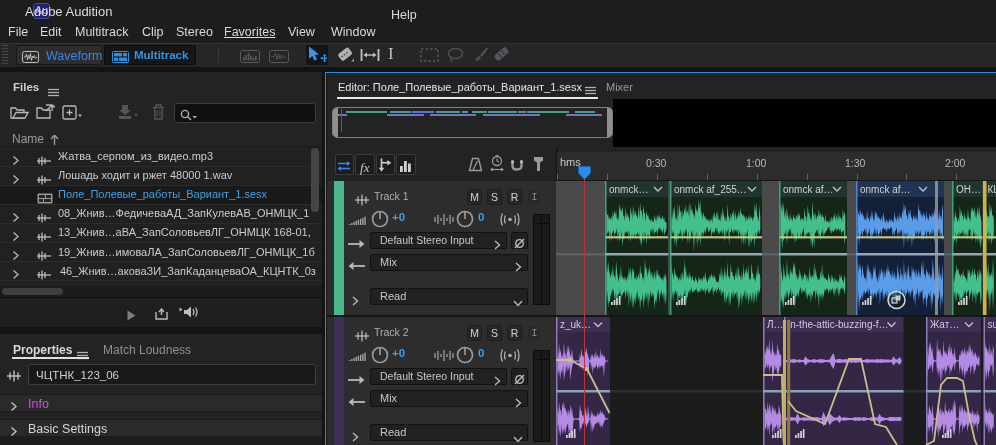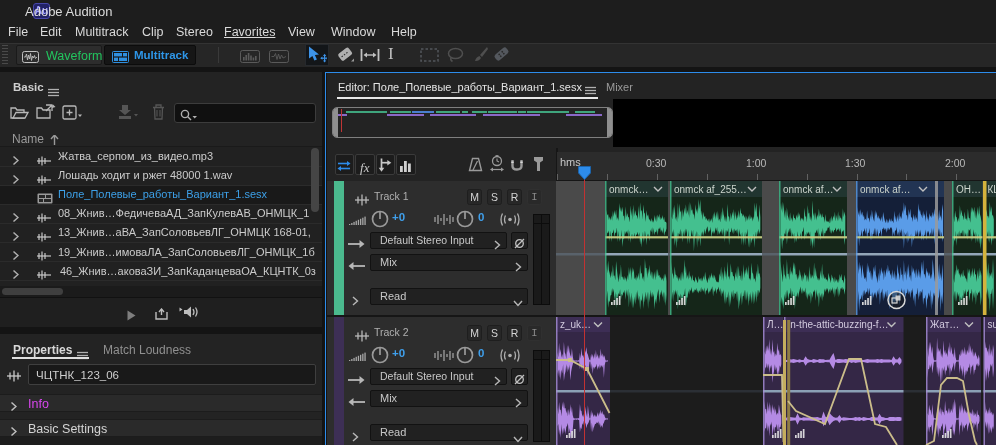--- a/index.html
+++ b/index.html
@@ -13,29 +13,29 @@
 <div class="abs txt" style="left:25px;top:4px;font-size:13px;color:#dcdcdc;">Adobe Audition</div>
 <div class="abs" style="left:0;top:22px;width:996px;height:21px;background:#1d1d1d;"></div>
 <div class="abs txt" style="left:8px;top:25px;font-size:12.5px;color:#dadada;">File</div>
 <div class="abs txt" style="left:40px;top:25px;font-size:12.5px;color:#dadada;">Edit</div>
 <div class="abs txt" style="left:75px;top:25px;font-size:12.5px;color:#dadada;">Multitrack</div>
 <div class="abs txt" style="left:142px;top:25px;font-size:12.5px;color:#dadada;">Clip</div>
 <div class="abs txt" style="left:176px;top:25px;font-size:12.5px;color:#dadada;">Stereo</div>
 <div class="abs txt" style="left:224px;top:25px;font-size:12.5px;color:#dadada;text-decoration:underline;">Favorites</div>
 <div class="abs txt" style="left:288px;top:25px;font-size:12.5px;color:#dadada;">View</div>
 <div class="abs txt" style="left:331px;top:25px;font-size:12.5px;color:#dadada;">Window</div>
-<div class="abs txt" style="left:391px;top:25px;font-size:12.5px;color:#dadada;">Help</div>
+<div class="abs txt" style="left:391px;top:8px;font-size:12.5px;color:#dadada;">Help</div>
 <div class="abs" style="left:0;top:43px;width:996px;height:24px;background:#262626;border-top:1px solid #333;"></div>
 <div class="abs" style="left:2px;top:45px;width:6px;height:20px;background:repeating-linear-gradient(to bottom,#4a4a4a 0,#4a4a4a 1px,transparent 1px,transparent 3px);"></div>
 <div class="abs" style="left:16px;top:45px;width:86px;height:20px;background:#2d2d2d;border:1px solid #1a1a1a;border-radius:2px;"></div>
 <div class="abs" style="left:22px;top:49px;"><svg width="17" height="12" viewBox="0 0 17 12" style="">
       <rect x="0.5" y="0.5" width="16" height="11" rx="2" fill="none" stroke="#c0c0c0"></rect>
       <path d="M2 6 L3.5 6 L4.5 3 L5.5 9 L6.5 4 L7.5 8 L8.5 2.5 L9.5 9.5 L10.5 5 L11.5 7 L12.5 4.5 L13.5 7.5 L15 6" stroke="#c0c0c0" fill="none" stroke-width="0.9"></path>
     </svg></div>
-<div class="abs txt" style="left:46px;top:49px;font-size:12.5px;color:#22c55e;">Waveform</div>
+<div class="abs txt" style="left:46px;top:49px;font-size:12.5px;color:#3b82f6;">Waveform</div>
 <div class="abs" style="left:104px;top:45px;width:92px;height:20px;background:#161616;border:1px solid #0c0c0c;border-radius:2px;"></div>
 <div class="abs" style="left:112px;top:49px;"><svg width="17" height="12" viewBox="0 0 17 12" style="">
       <rect x="0.5" y="0.5" width="16" height="11" rx="1" fill="none" stroke="#2f8fdf"></rect>
       <rect x="2" y="2" width="8" height="3.4" fill="#2f8fdf"></rect>
       <rect x="11" y="2" width="4" height="3.4" fill="#2f8fdf"></rect>
       <rect x="2" y="6.6" width="4" height="3.4" fill="#2f8fdf"></rect>
       <rect x="7" y="6.6" width="8" height="3.4" fill="#2f8fdf"></rect>
     </svg></div>
 <div class="abs txt" style="left:134px;top:49px;font-size:11.5px;font-weight:bold;color:#2e96e8;">Multitrack</div>
 <div class="abs" style="left:218px;top:47px;width:1px;height:16px;background:#3a3a3a;"></div>
@@ -96,21 +96,21 @@
 <div class="abs" style="left:493px;top:46px;"><svg width="17" height="16" viewBox="0 0 17 16" style="">
       <g transform="rotate(-40 8.5 8)">
         <rect x="1" y="4.5" width="15" height="7" rx="2.5" fill="#54585e"></rect>
         <circle cx="6.5" cy="6.8" r="0.9" fill="#2a2a2a"></circle>
         <circle cx="10.5" cy="6.8" r="0.9" fill="#2a2a2a"></circle>
         <circle cx="6.5" cy="9.2" r="0.9" fill="#2a2a2a"></circle>
         <circle cx="10.5" cy="9.2" r="0.9" fill="#2a2a2a"></circle>
       </g>
     </svg></div>
 <div class="abs" style="left:0;top:72px;width:322px;height:255px;background:#232323;"></div>
-<div class="abs txt" style="left:13px;top:81px;font-size:11.5px;font-weight:bold;color:#cfcfcf;">Basic</div>
+<div class="abs txt" style="left:13px;top:81px;font-size:11.5px;font-weight:bold;color:#cfcfcf;">Files</div>
 <div class="abs" style="left:48px;top:83px;"><svg width="11" height="9" viewBox="0 0 11 9" style="">
       <g stroke="#b0b0b0" stroke-width="1.3">
         <path d="M0 1.5 L11 1.5"></path>
         <path d="M0 4.5 L11 4.5"></path>
         <path d="M0 7.5 L11 7.5"></path>
       </g>
     </svg></div>
 <div class="abs" style="left:10px;top:105px;"><svg width="19" height="15" viewBox="0 0 19 15" style="">
       <path d="M1 3 L1 13 L14 13 L14 5 L7 5 L5.5 3 Z" fill="none" stroke="#b8b8b8" stroke-width="1.3"></path>
       <path d="M3 13 L6 7.5 L18 7.5 L15 13 Z" fill="#262626" stroke="#b8b8b8" stroke-width="1.3"></path>

